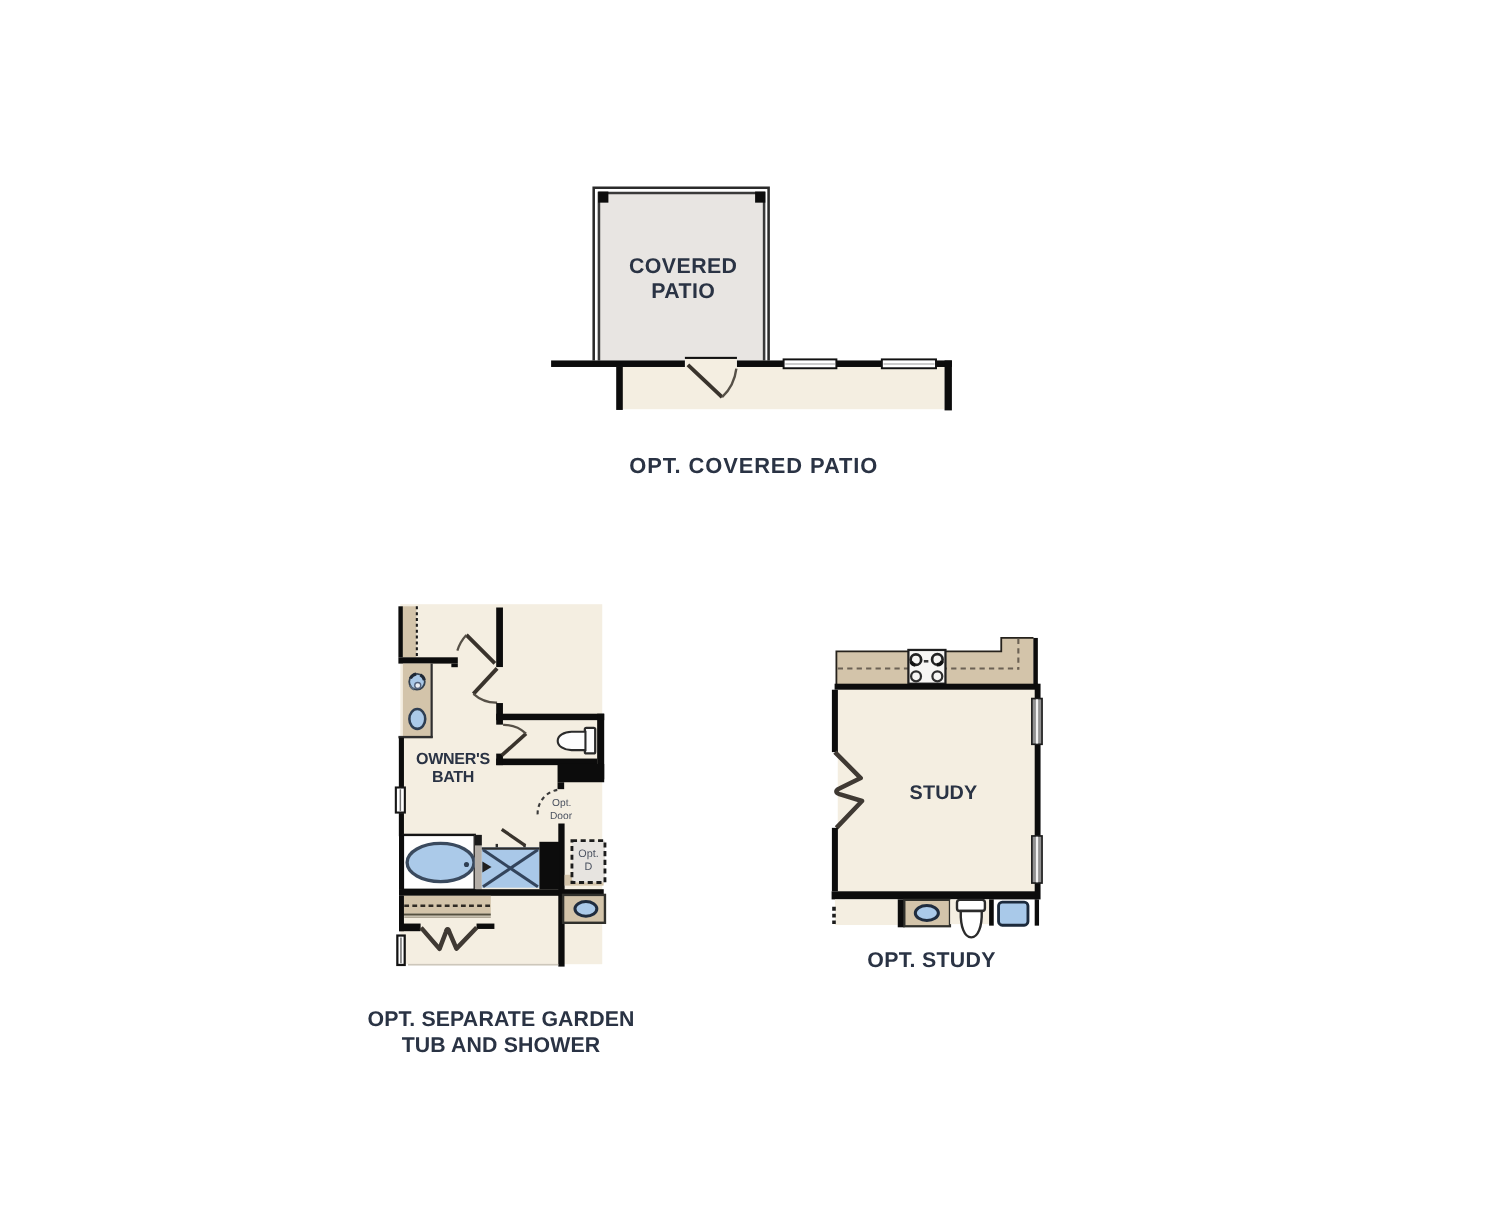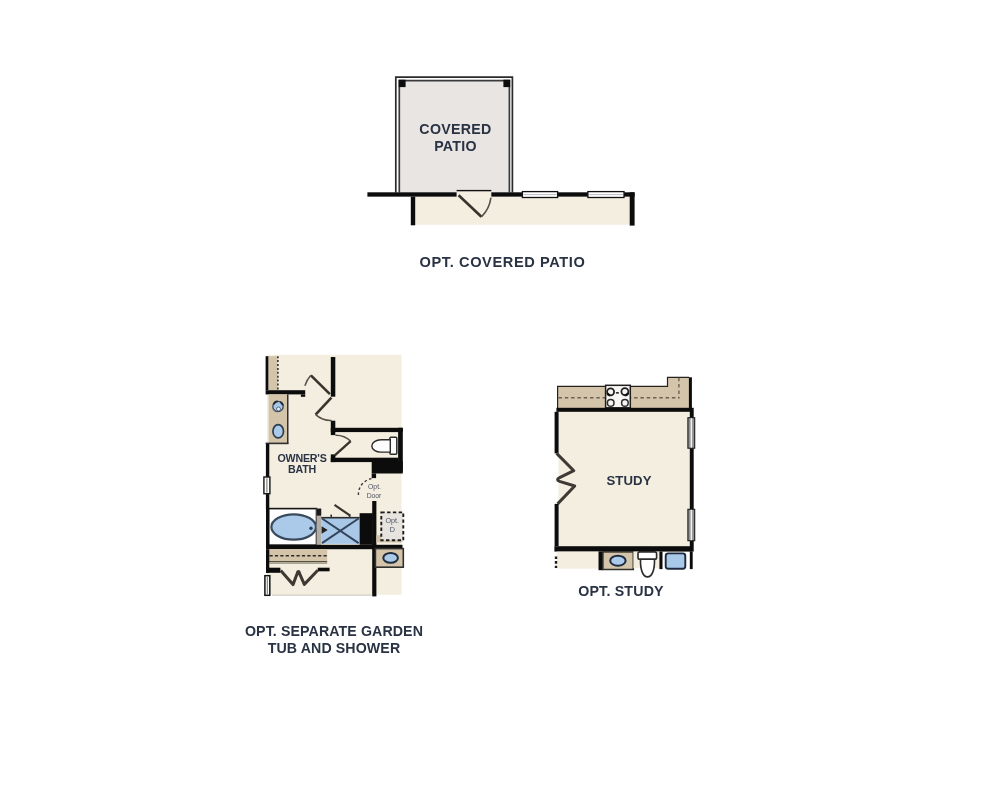--- a/index.html
+++ b/index.html
@@ -1,16 +1,16 @@
 <!DOCTYPE html>
 <html><head>
 <meta charset="utf-8">
 <style>
   html,body{margin:0;padding:0;background:#ffffff;}
-  .page{position:relative;width:1000px;height:708px;background:#ffffff;overflow:hidden;}
+  .page{position:relative;width:1000px;height:708px;background:#ffffff;overflow:hidden;margin-top:48px;}
   svg text{font-family:"Liberation Sans",sans-serif;}
   .lbl{font-weight:bold;fill:#2a3344;}
   .sm{font-weight:normal;fill:#4b5260;}
 </style>
 </head>
 <body>
 <div class="page">
 <svg width="1000" height="810" viewBox="0 0 1000 810">
 
 <g id="patio">

